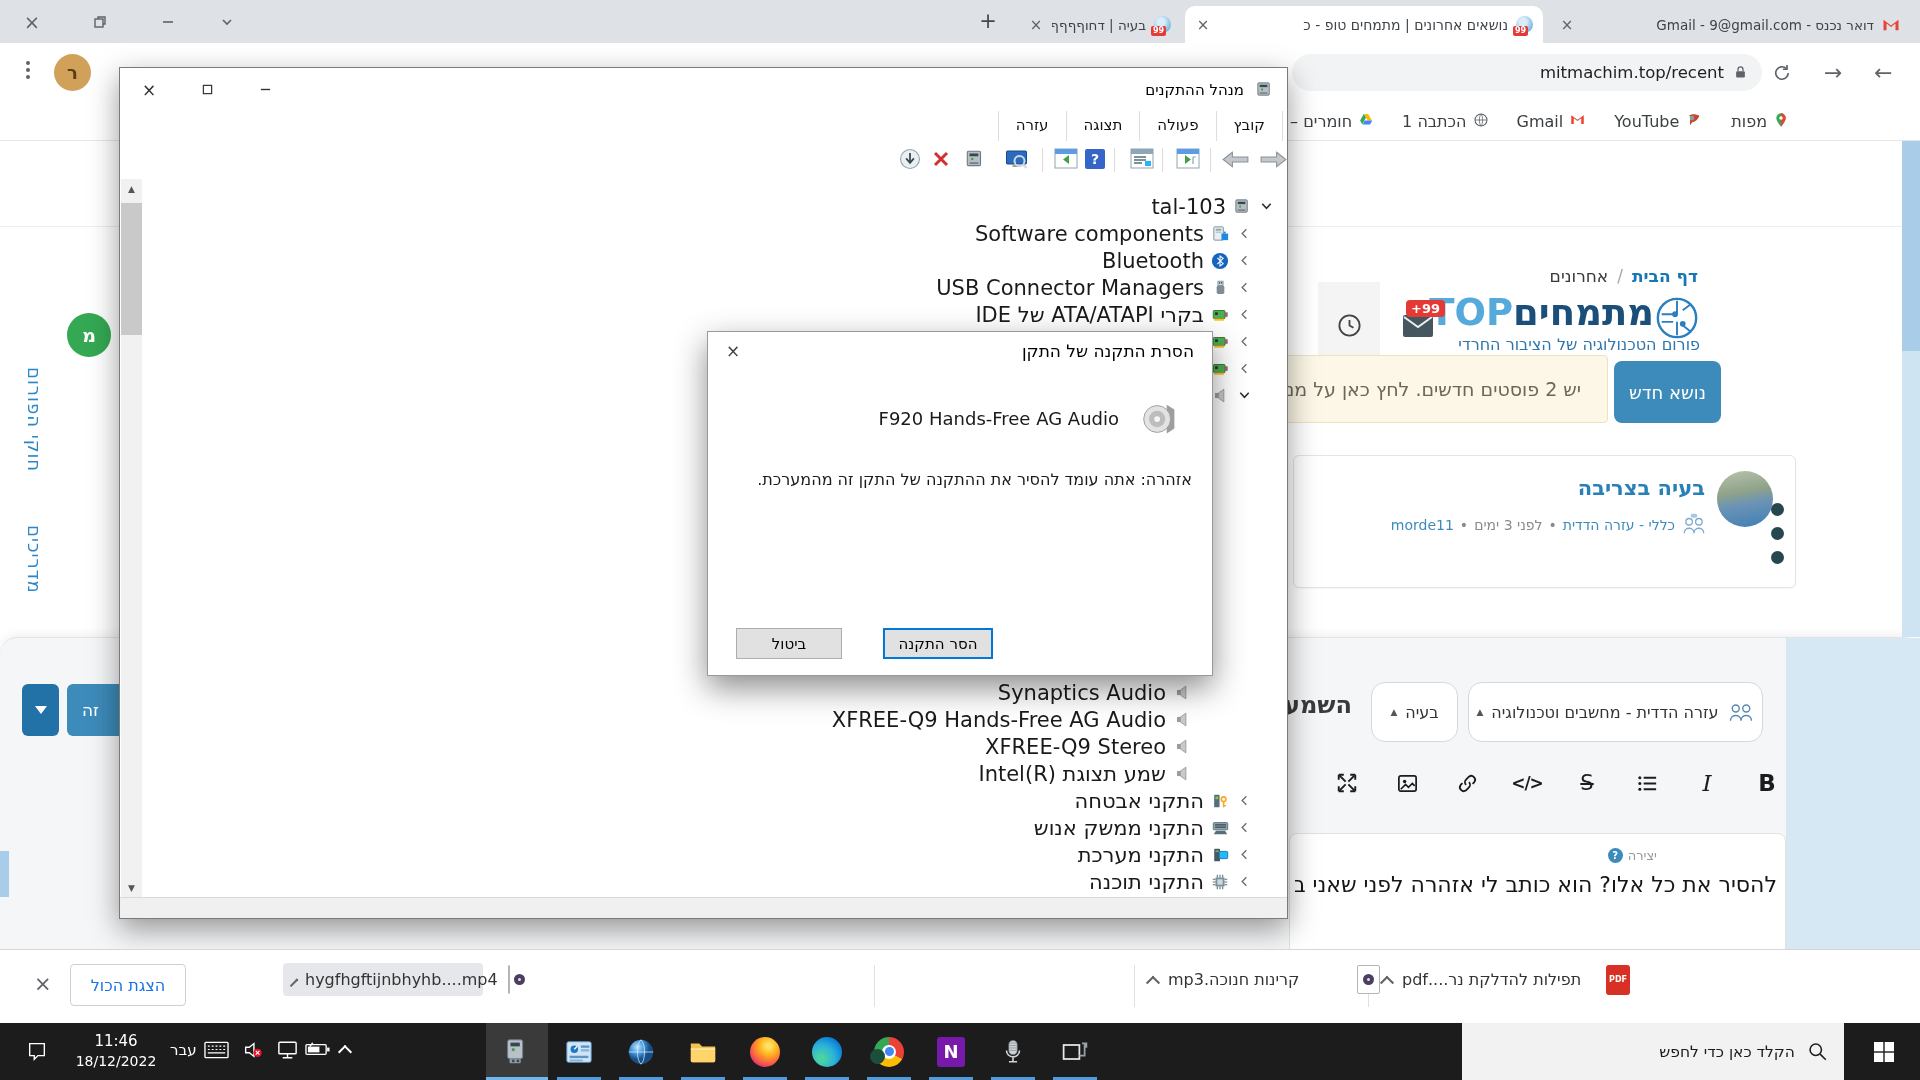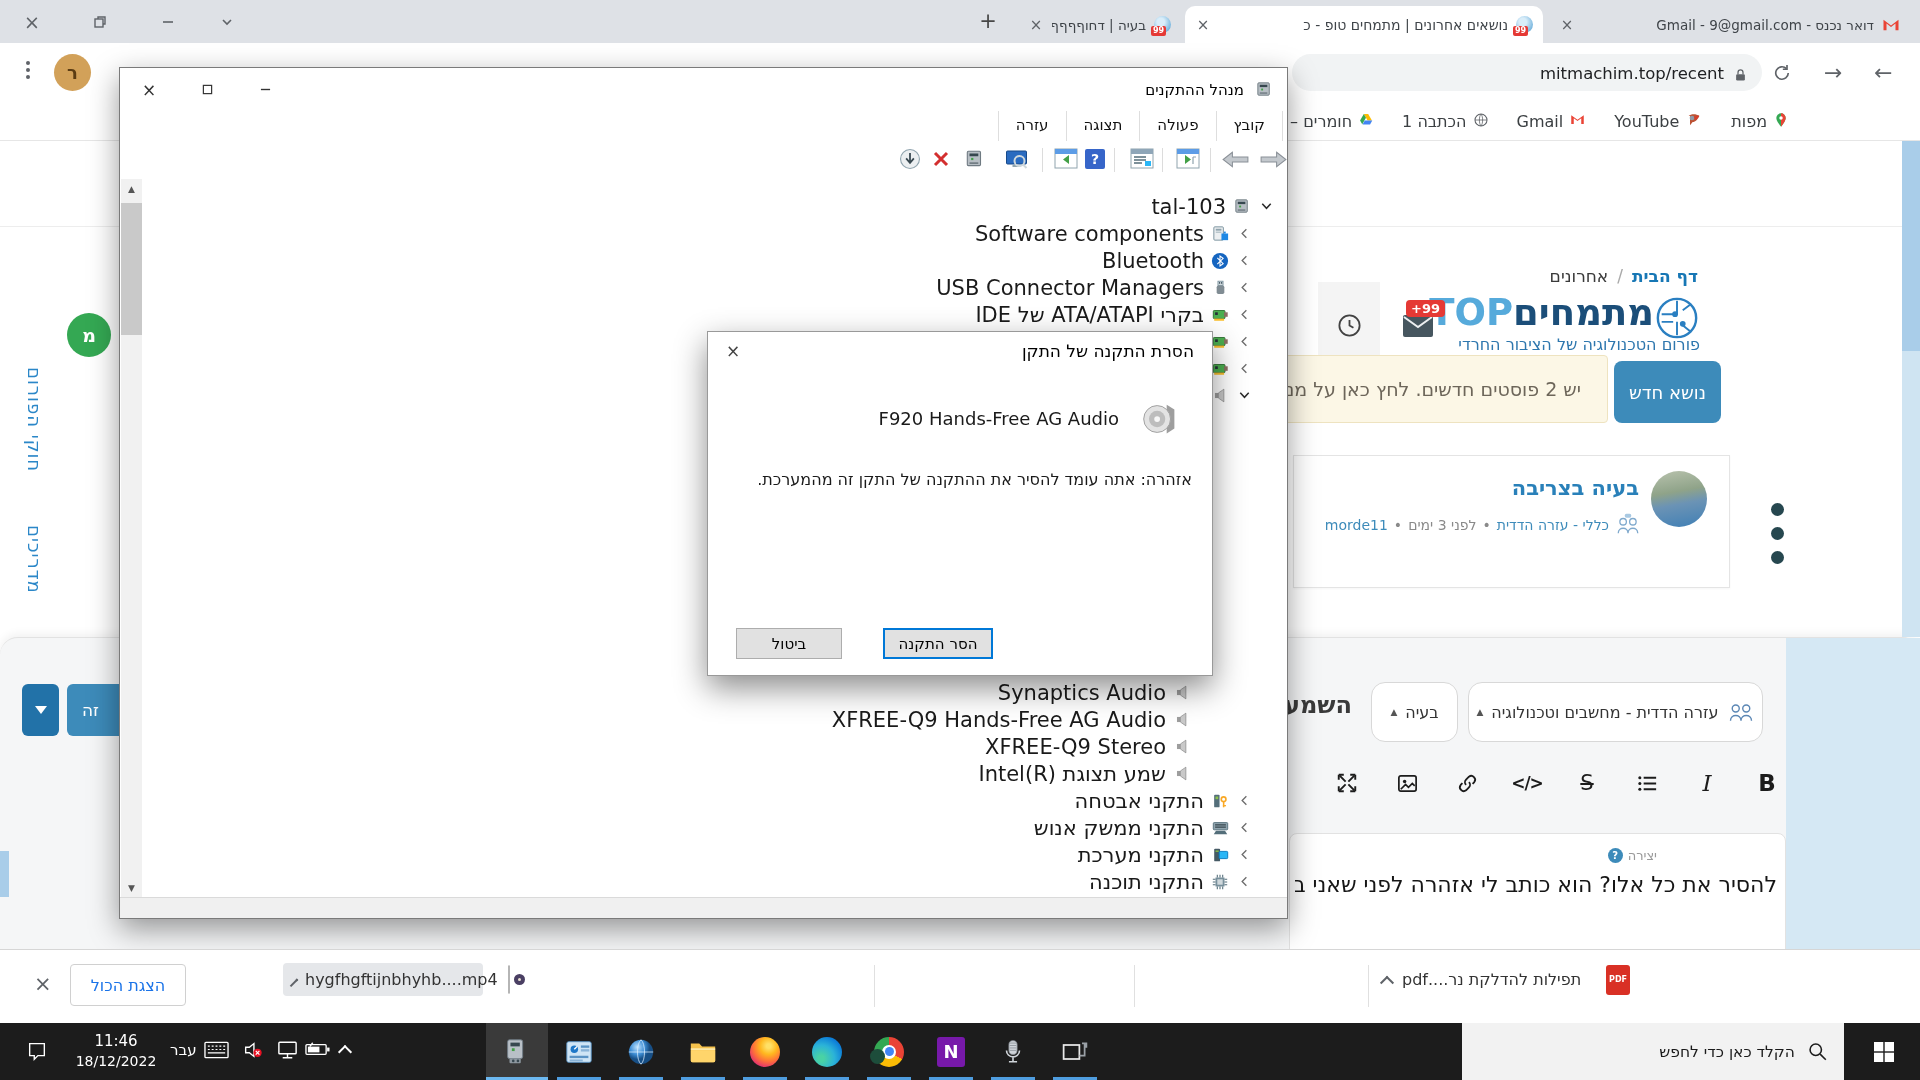--- a/index.html
+++ b/index.html
@@ -21,21 +21,21 @@
     font-weight:bold; padding:0 2px; border-radius:2px; line-height:10px; }
   #newtab { position:absolute; left:975px; top:9px; width:26px; height:26px; text-align:center; line-height:24px; font-size:21px; color:#474747; }
 
   
   #btoolbar { position:absolute; left:0; top:43px; width:1920px; height:59px; background:#fff; z-index:5; }
   .menu-dots { position:absolute; left:26px; top:18px; display:flex; flex-direction:column; gap:3px; }
   .menu-dots i { width:4px; height:4px; border-radius:50%; background:#5f6368; }
   #profile-avatar { position:absolute; left:54px; top:11px; width:37px; height:37px; border-radius:50%;
     background:#d2a159; color:#5b3c13; font-weight:bold; font-size:18px; display:flex; align-items:center; justify-content:center; }
   #omnibox { position:absolute; left:1292px; top:11px; width:470px; height:37px; background:#f1f3f4; border-radius:19px;
-    display:flex; align-items:flex-end; justify-content:flex-end; gap:9px; padding:8px 14px; }
+    display:flex; align-items:center; justify-content:flex-end; gap:9px; padding:0 14px; }
   #omnibox .url { direction:ltr; font-size:16.5px; color:#202124; }
   .navico { position:absolute; top:17px; color:#5f6368; font-size:22px; }
   #bookmarks { position:absolute; left:0; top:102px; width:1920px; height:39px; background:#fff;
     border-bottom:1px solid #e6e6e6; display:flex; direction:rtl; align-items:center; padding-right:131px; gap:28px; z-index:5; }
   .bm { display:flex; align-items:flex-start; gap:6px; font-size:16px; color:#3c4043; direction:rtl; white-space:nowrap; }
 
   
   #forum { position:absolute; inset:0; z-index:1; }
   #site-header { position:absolute; left:0; top:141px; width:1920px; height:86px; background:#fff; border-bottom:1px solid #ededed; }
   #logo-line { position:absolute; right:266px; top:150px; direction:rtl; font-weight:bold; font-size:37px; white-space:nowrap; }
@@ -46,22 +46,22 @@
   #mailbadge { position:absolute; left:1406px; top:159px; background:#e53935; color:#fff; font-weight:bold;
     font-size:13px; padding:1px 5px; border-radius:4px; direction:ltr; z-index:2; }
   #user-avatar { position:absolute; left:67px; top:172px; width:44px; height:44px; border-radius:50%; background:#34a853;
     color:#fff; font-size:19px; font-weight:bold; display:flex; align-items:center; justify-content:center; }
   #breadcrumb { position:absolute; right:222px; top:266px; direction:rtl; display:flex; gap:9px; font-size:17px; }
   #breadcrumb .bc-home { color:#1777b5; font-weight:bold; } #breadcrumb .bc-sep { color:#aaa; } #breadcrumb .bc-cur { color:#3a3a3a; }
   #banner { position:absolute; left:1000px; top:355px; width:608px; height:68px; background:#fcf7e6;
     border:1px solid #eee3c0; border-radius:4px; text-align:right; padding-right:26px; line-height:66px; font-size:19px; color:#6d665a; }
   #new-topic { position:absolute; left:1614px; top:361px; width:107px; height:62px; background:#3d8bba; border:none;
     border-radius:8px; color:#fff; font-size:18px; font-family:inherit; }
-  #topic-card { position:absolute; left:1293px; top:455px; width:437px; height:133px; background:#fff; border:1px solid #e4e4e4;
-    border-radius:0; box-shadow:0 1px 2px rgba(0,0,0,.04); }
+  #topic-card { position:absolute; left:1293px; top:455px; width:503px; height:133px; background:#fff; border:1px solid #e4e4e4;
+    border-radius:6px; box-shadow:0 1px 2px rgba(0,0,0,.04); }
   #topic-avatar { position:absolute; right:22px; top:15px; width:56px; height:56px; border-radius:50%;
     background:linear-gradient(170deg,#b9c3ae 0%,#8fa389 38%,#6b93b5 58%,#3f7fb5 100%); }
   #topic-title { position:absolute; right:90px; top:20px; font-size:21px; font-weight:bold; color:#2980b9; }
   #topic-meta { position:absolute; right:88px; top:56px; direction:rtl; display:flex; align-items:center; gap:6px; font-size:14px; color:#8a8a8a; }
   #topic-meta .lnk { color:#3d8bba; }
   #dots-menu { position:absolute; left:1771px; top:503px; display:flex; flex-direction:column; gap:11px; }
   #dots-menu i { width:13px; height:13px; border-radius:50%; background:#26474f; }
   .vtext { position:absolute; left:24px; writing-mode:vertical-rl; font-size:18px; color:#2b87c8; letter-spacing:1px; }
 
   
@@ -898,20 +898,27 @@
 <span class="dl-sep" style="left: 874px;"></span>
     <span class="dl-sep" style="left: 1134px;"></span>
     <span class="dl-sep" style="left: 1368px;"></span>
     <div class="dl-item sel" style="left: 283px; width: 200px;">
       <span class="dl-chev"></span>
       <span class="dl-name" style="flex:1;text-align:left">hygfhgftijnbhyhb....mp4</span>
       <span class="dl-doc">
         <i></i>
       </span>
     </div>
+    <div class="dl-item" style="left: 1138px; width: 252px;">
+      <span class="dl-chev"></span>
+      <span class="dl-name" style="flex:1;text-align:left">קרינות חנוכה.mp3</span>
+      <span class="dl-doc">
+        <i></i>
+      </span>
+    </div>
     <div class="dl-item" style="left: 1372px; width: 268px;">
       <span class="dl-chev"></span>
       <span class="dl-name" style="flex:1;text-align:left">תפילות להדלקת נר....pdf</span>
       <span class="dl-pdf">PDF</span>
     </div>
   </div>
 
 <div id="taskbar">
   <span class="tray" style="left:26px;top:17px">
     <svg viewBox="0 0 24 24" width="22" height="22">

